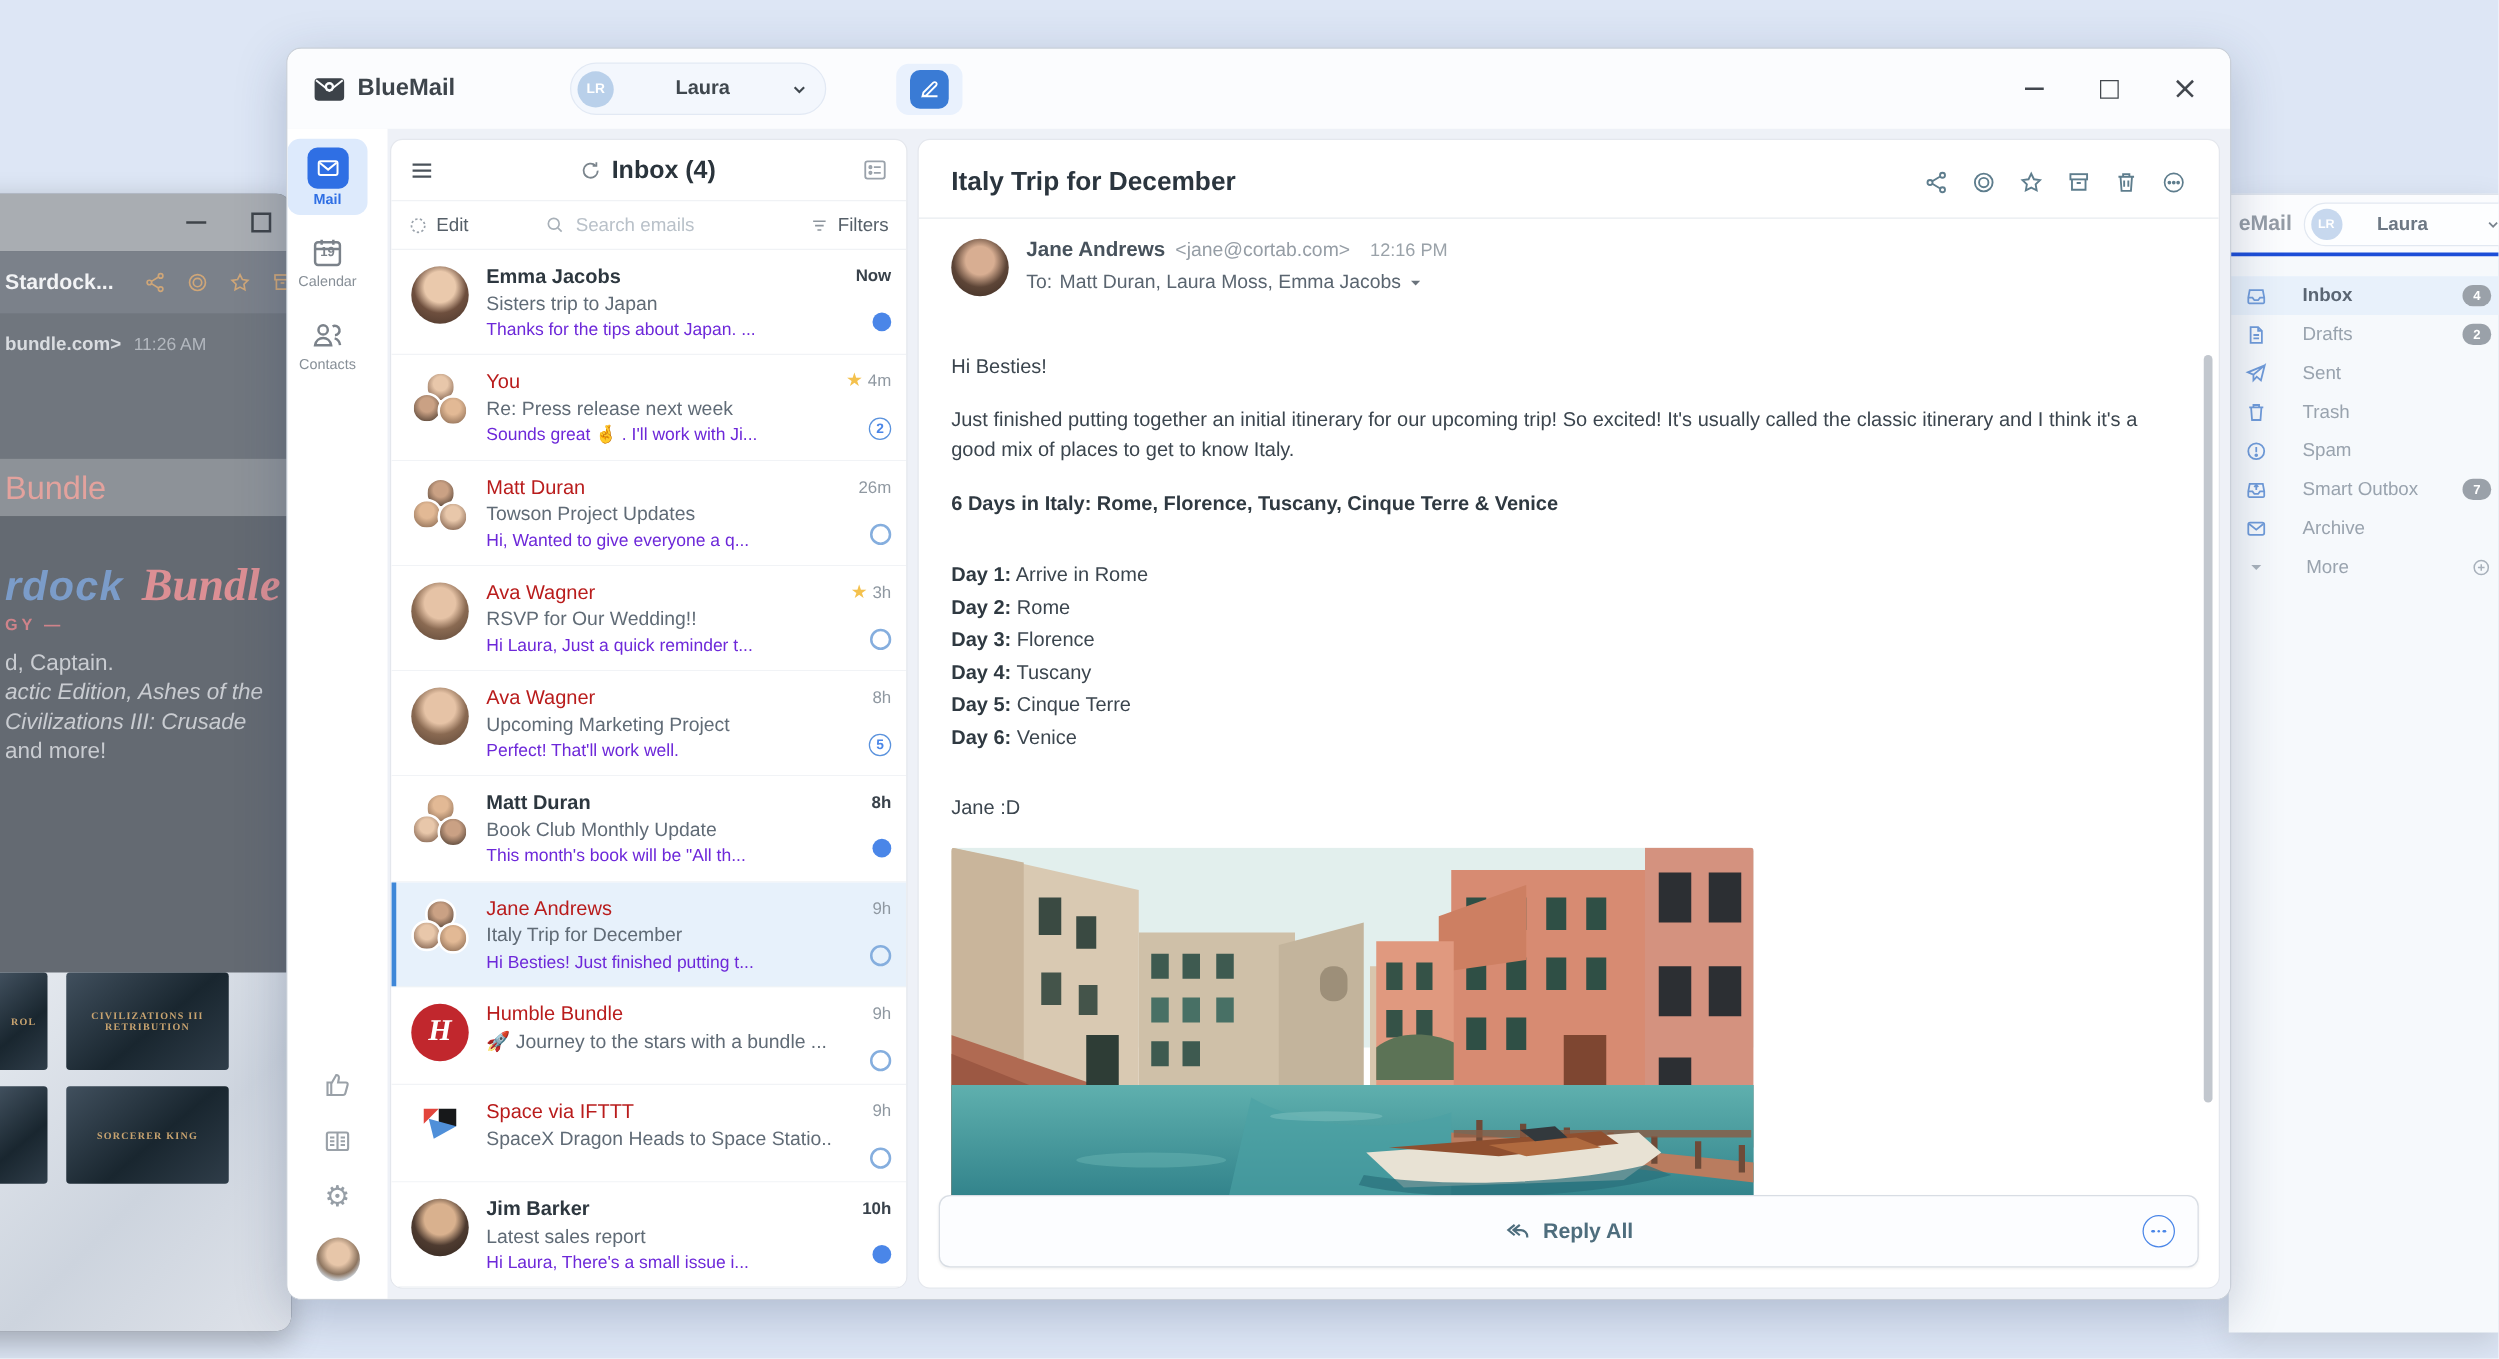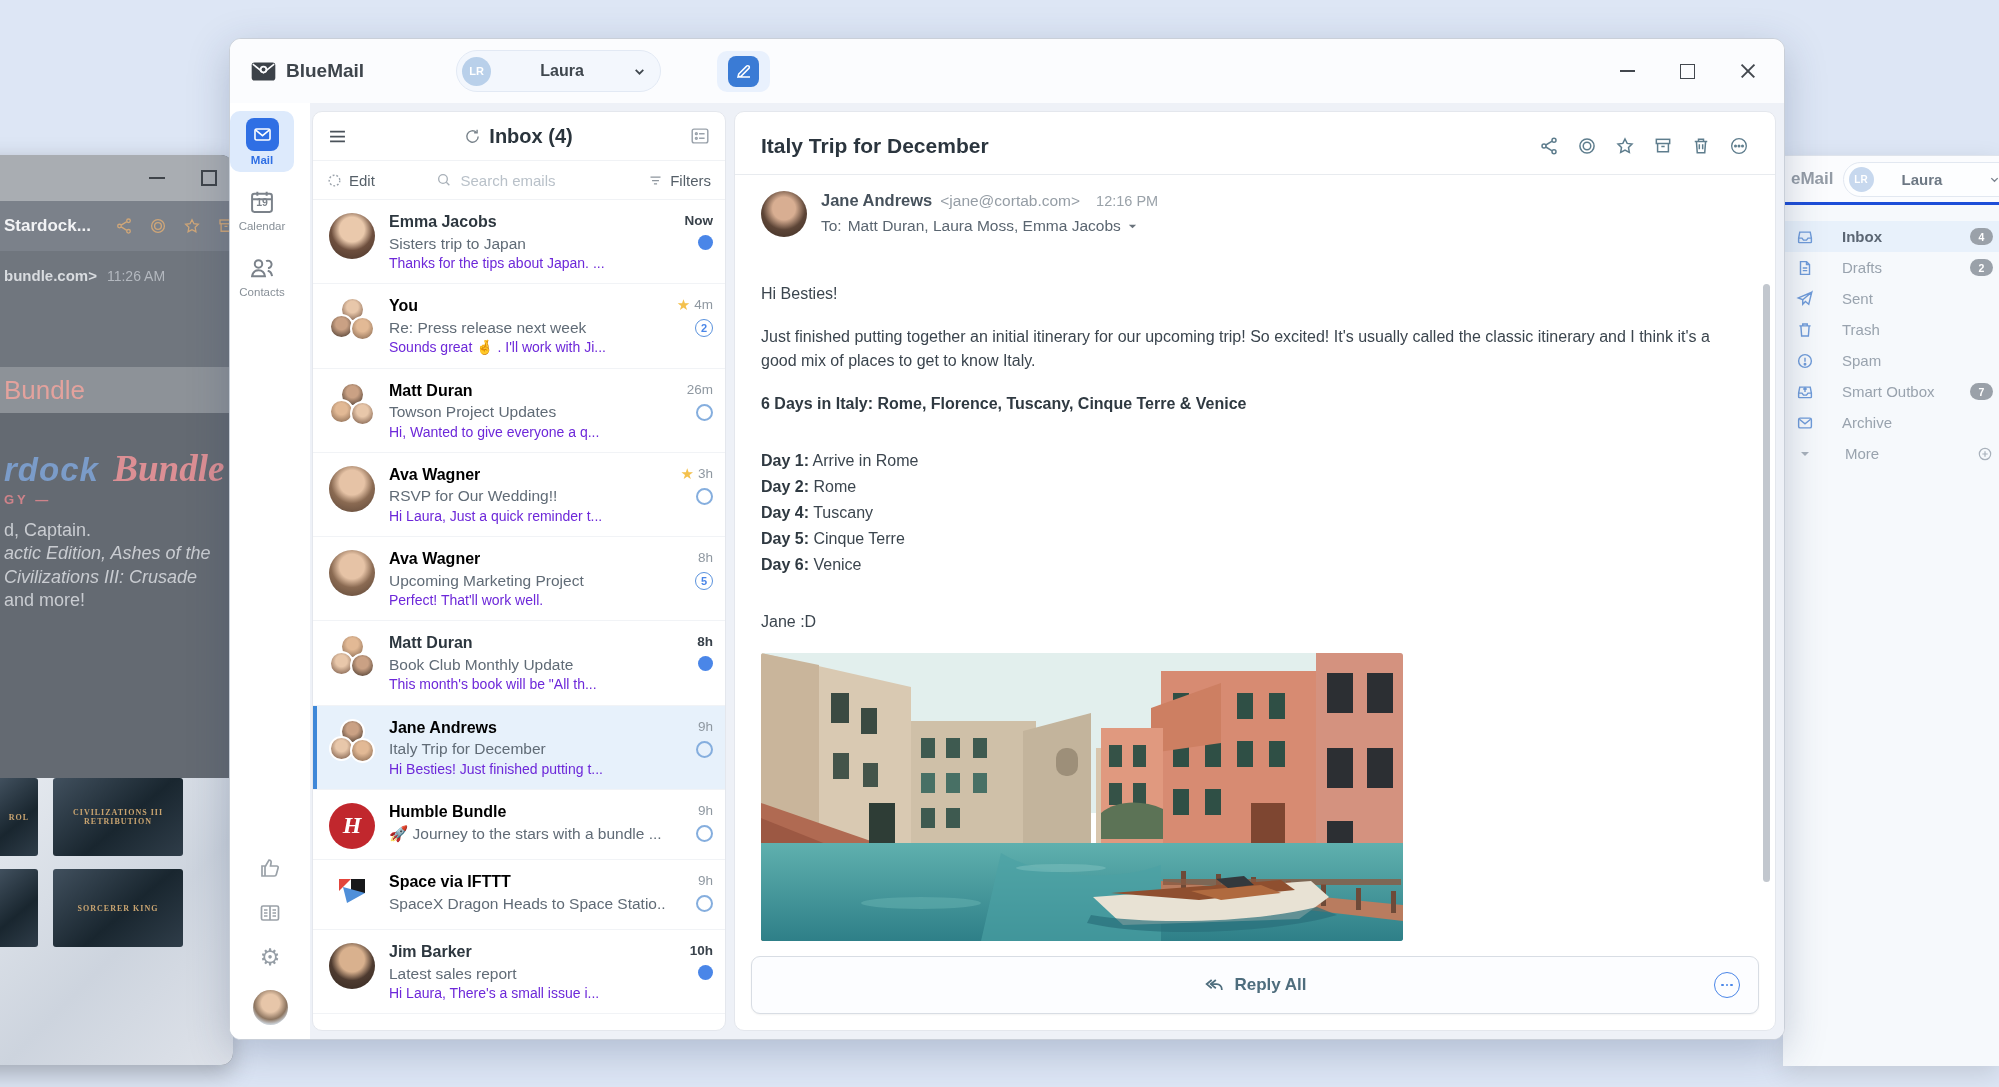--- a/index.html
+++ b/index.html
@@ -100,25 +100,25 @@
   .search{flex:1;display:flex;align-items:center;justify-content:center;gap:7px;color:#b9c1c9}
   .search input{border:none;outline:none;background:transparent;font-size:15px;color:#8a939c;width:125px;
                 font-family:"Liberation Sans","DejaVu Sans",sans-serif}
   .search input::placeholder{color:#b9c1c9}
   .email-rows{flex:1;overflow:hidden}
   .email-row{display:flex;padding:11px 12px 10px 16px;border-bottom:1px solid #f1f3f6;position:relative;cursor:pointer;background:#fff}
   .email-row.selected{background:#e7f1fb}
   .email-row.selected::before{content:"";position:absolute;left:0;top:0;bottom:0;width:4px;background:#3e87d8}
   .av-wrap{width:48px;margin-right:12px;flex:none;padding-top:2px}
   .etxt{flex:1;min-width:0}
-  .esender{font-size:16px;font-weight:700;color:#000000;line-height:1.35}
+  .esender{font-size:16px;font-weight:400;color:#b91c1c;line-height:1.35}
   .email-row.unread .esender{font-weight:700;color:#2d373f}
   .esubject{font-size:15.5px;color:#606b76;line-height:1.38;white-space:nowrap;overflow:hidden;text-overflow:clip}
   .epreview{font-size:14px;color:#6d28d9;line-height:1.38;white-space:nowrap;overflow:hidden}
-  .emeta{width:48px;flex:none;display:flex;flex-direction:column;align-items:flex-end;gap:7px;padding-top:2px}
+  .emeta{width:48px;flex:none;display:flex;flex-direction:column;align-items:flex-end;gap:22px;padding-top:2px}
   .etime{font-size:13.5px;color:#8f98a1;display:flex;align-items:center;gap:4px;white-space:nowrap}
   .email-row.unread .etime{font-weight:700;color:#39424b}
   .star{color:#f4c14d;font-size:15px;line-height:1}
   .dot{width:15px;height:15px;border-radius:50%;background:#4a86e8}
   .ring{width:13px;height:13px;border-radius:50%;border:2px solid #85aede;box-sizing:content-box}
   .ring.count{width:16px;height:16px;border:1.5px solid #5a92dd;color:#4a86e8;font-size:11px;font-weight:700;
               display:flex;align-items:center;justify-content:center}
   
   .av{width:46px;height:46px;border-radius:50%}
   .photo-f1{background:radial-gradient(circle at 50% 36%,#eac9ac 0 33%,#6e4f3e 56%,#47342a 100%)}
@@ -727,20 +727,21 @@
             </span>
           </span>
         </div>
         <div class="body">
           <p class="greeting">Hi Besties!</p>
           <p>Just finished putting together an initial itinerary for our upcoming trip! So excited! It's usually called the classic itinerary and I think it's a good mix of places to get to know Italy.</p>
           <p class="bheading">6 Days in Italy: Rome, Florence, Tuscany, Cinque Terre &amp; Venice</p>
           <div class="itin" id="itinerary">
               <div class="itin-line"><b>Day 1:</b><span> Arrive in Rome</span></div>
               <div class="itin-line"><b>Day 2:</b><span> Rome</span></div>
+              <div class="itin-line"><b>Day 3:</b><span> Florence</span></div>
               <div class="itin-line"><b>Day 4:</b><span> Tuscany</span></div>
               <div class="itin-line"><b>Day 5:</b><span> Cinque Terre</span></div>
               <div class="itin-line"><b>Day 6:</b><span> Venice</span></div>
             </div>
           <p>Jane :D</p>
           <div class="photo">
             <svg viewBox="0 0 642 288" width="642" height="288">
               <rect width="642" height="160" fill="#e2efed"></rect>
               <rect x="150" y="68" width="125" height="135" fill="#cfc0a8"></rect>
               <rect x="160" y="85" width="14" height="20" fill="#3e5a50"></rect>

